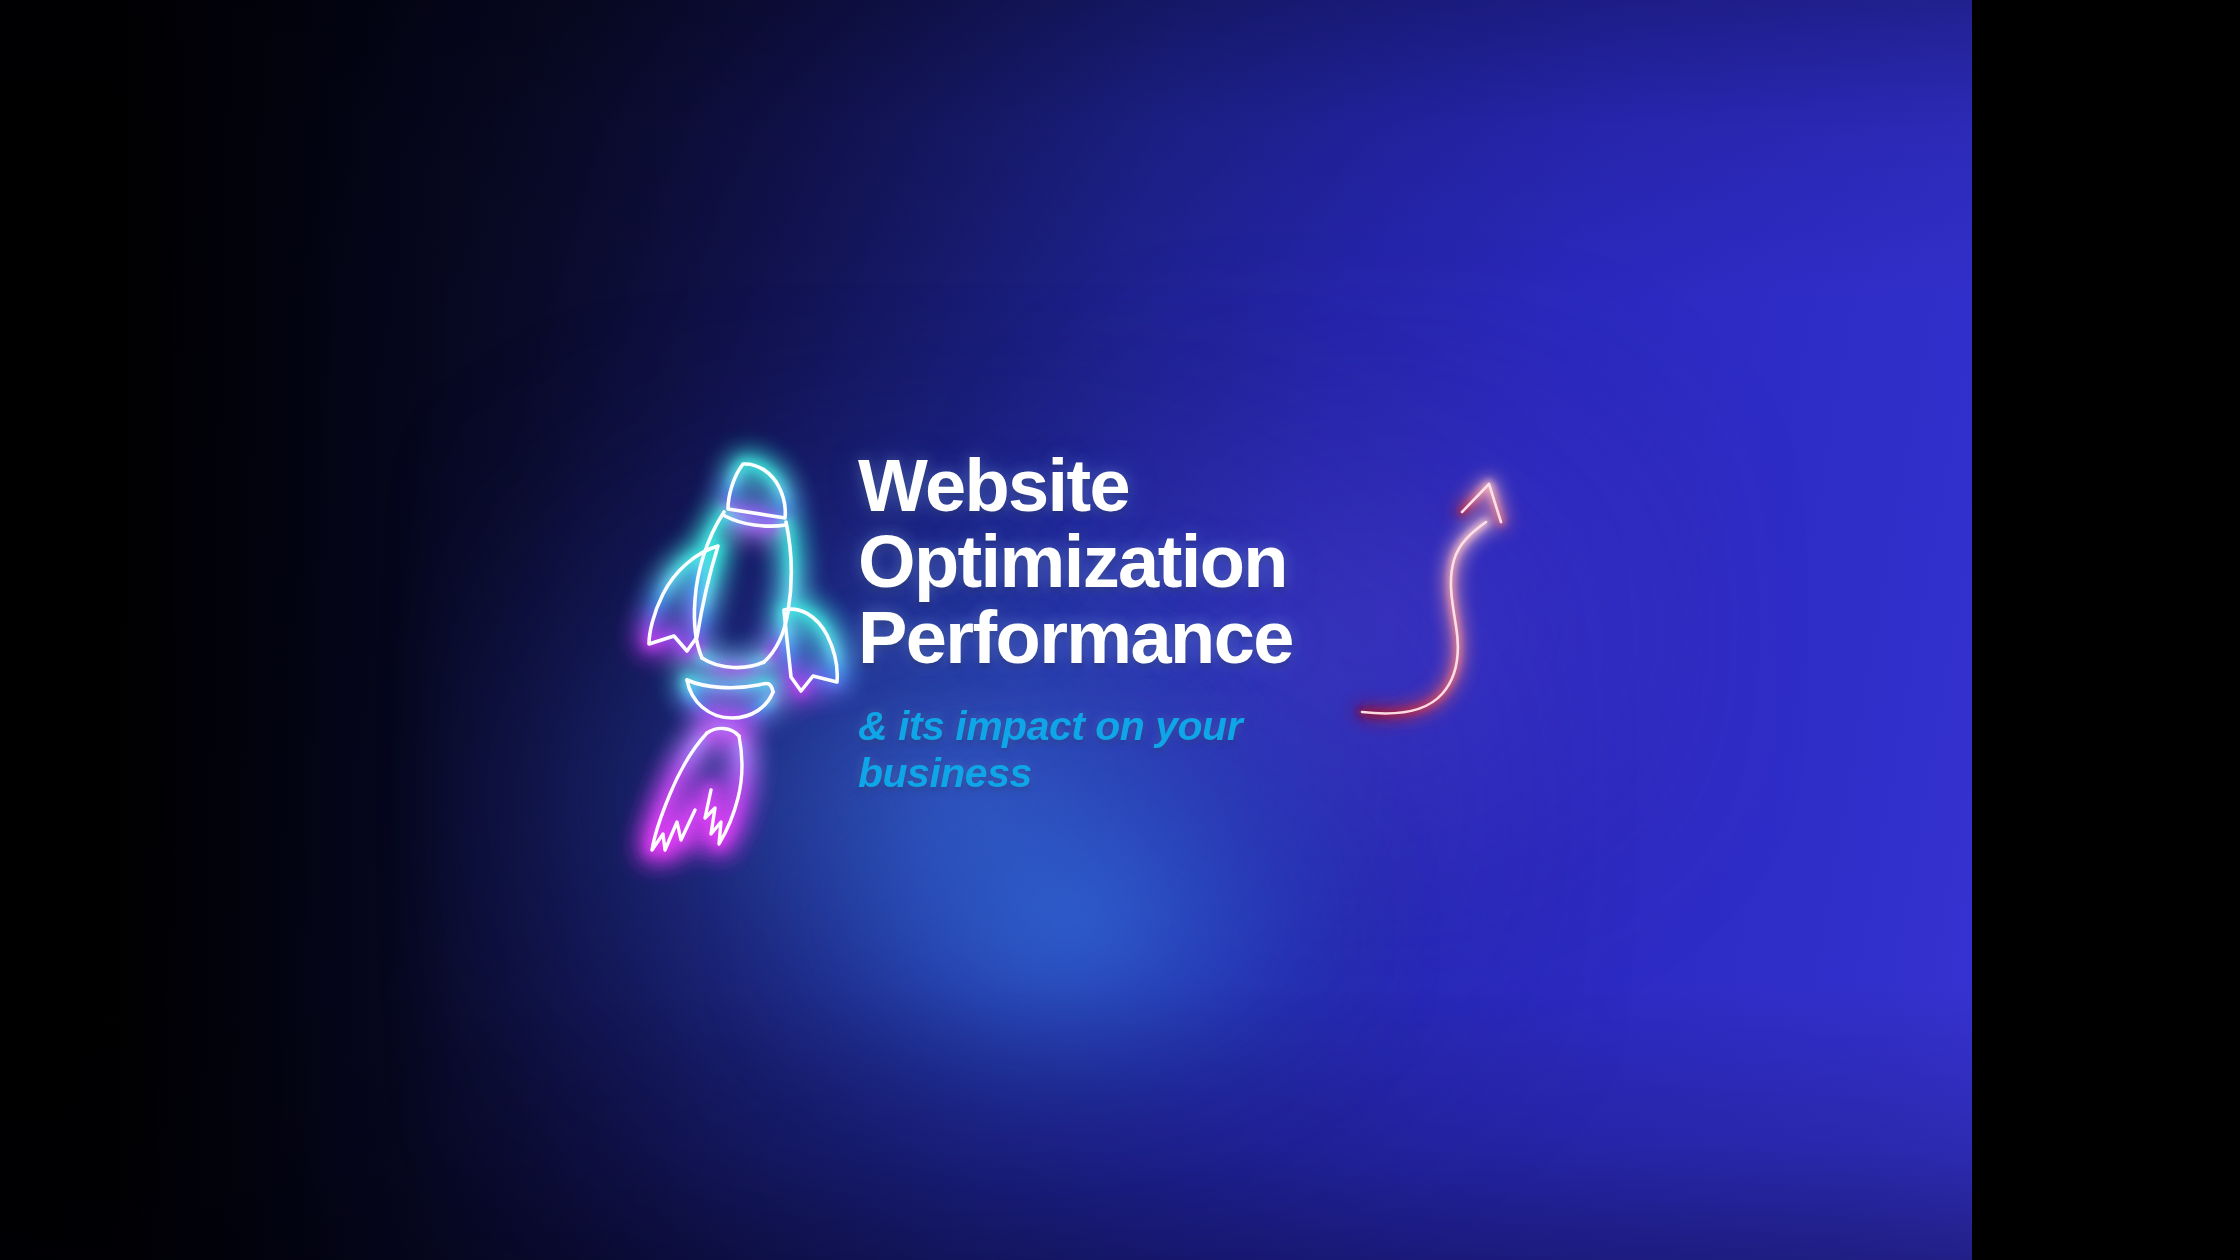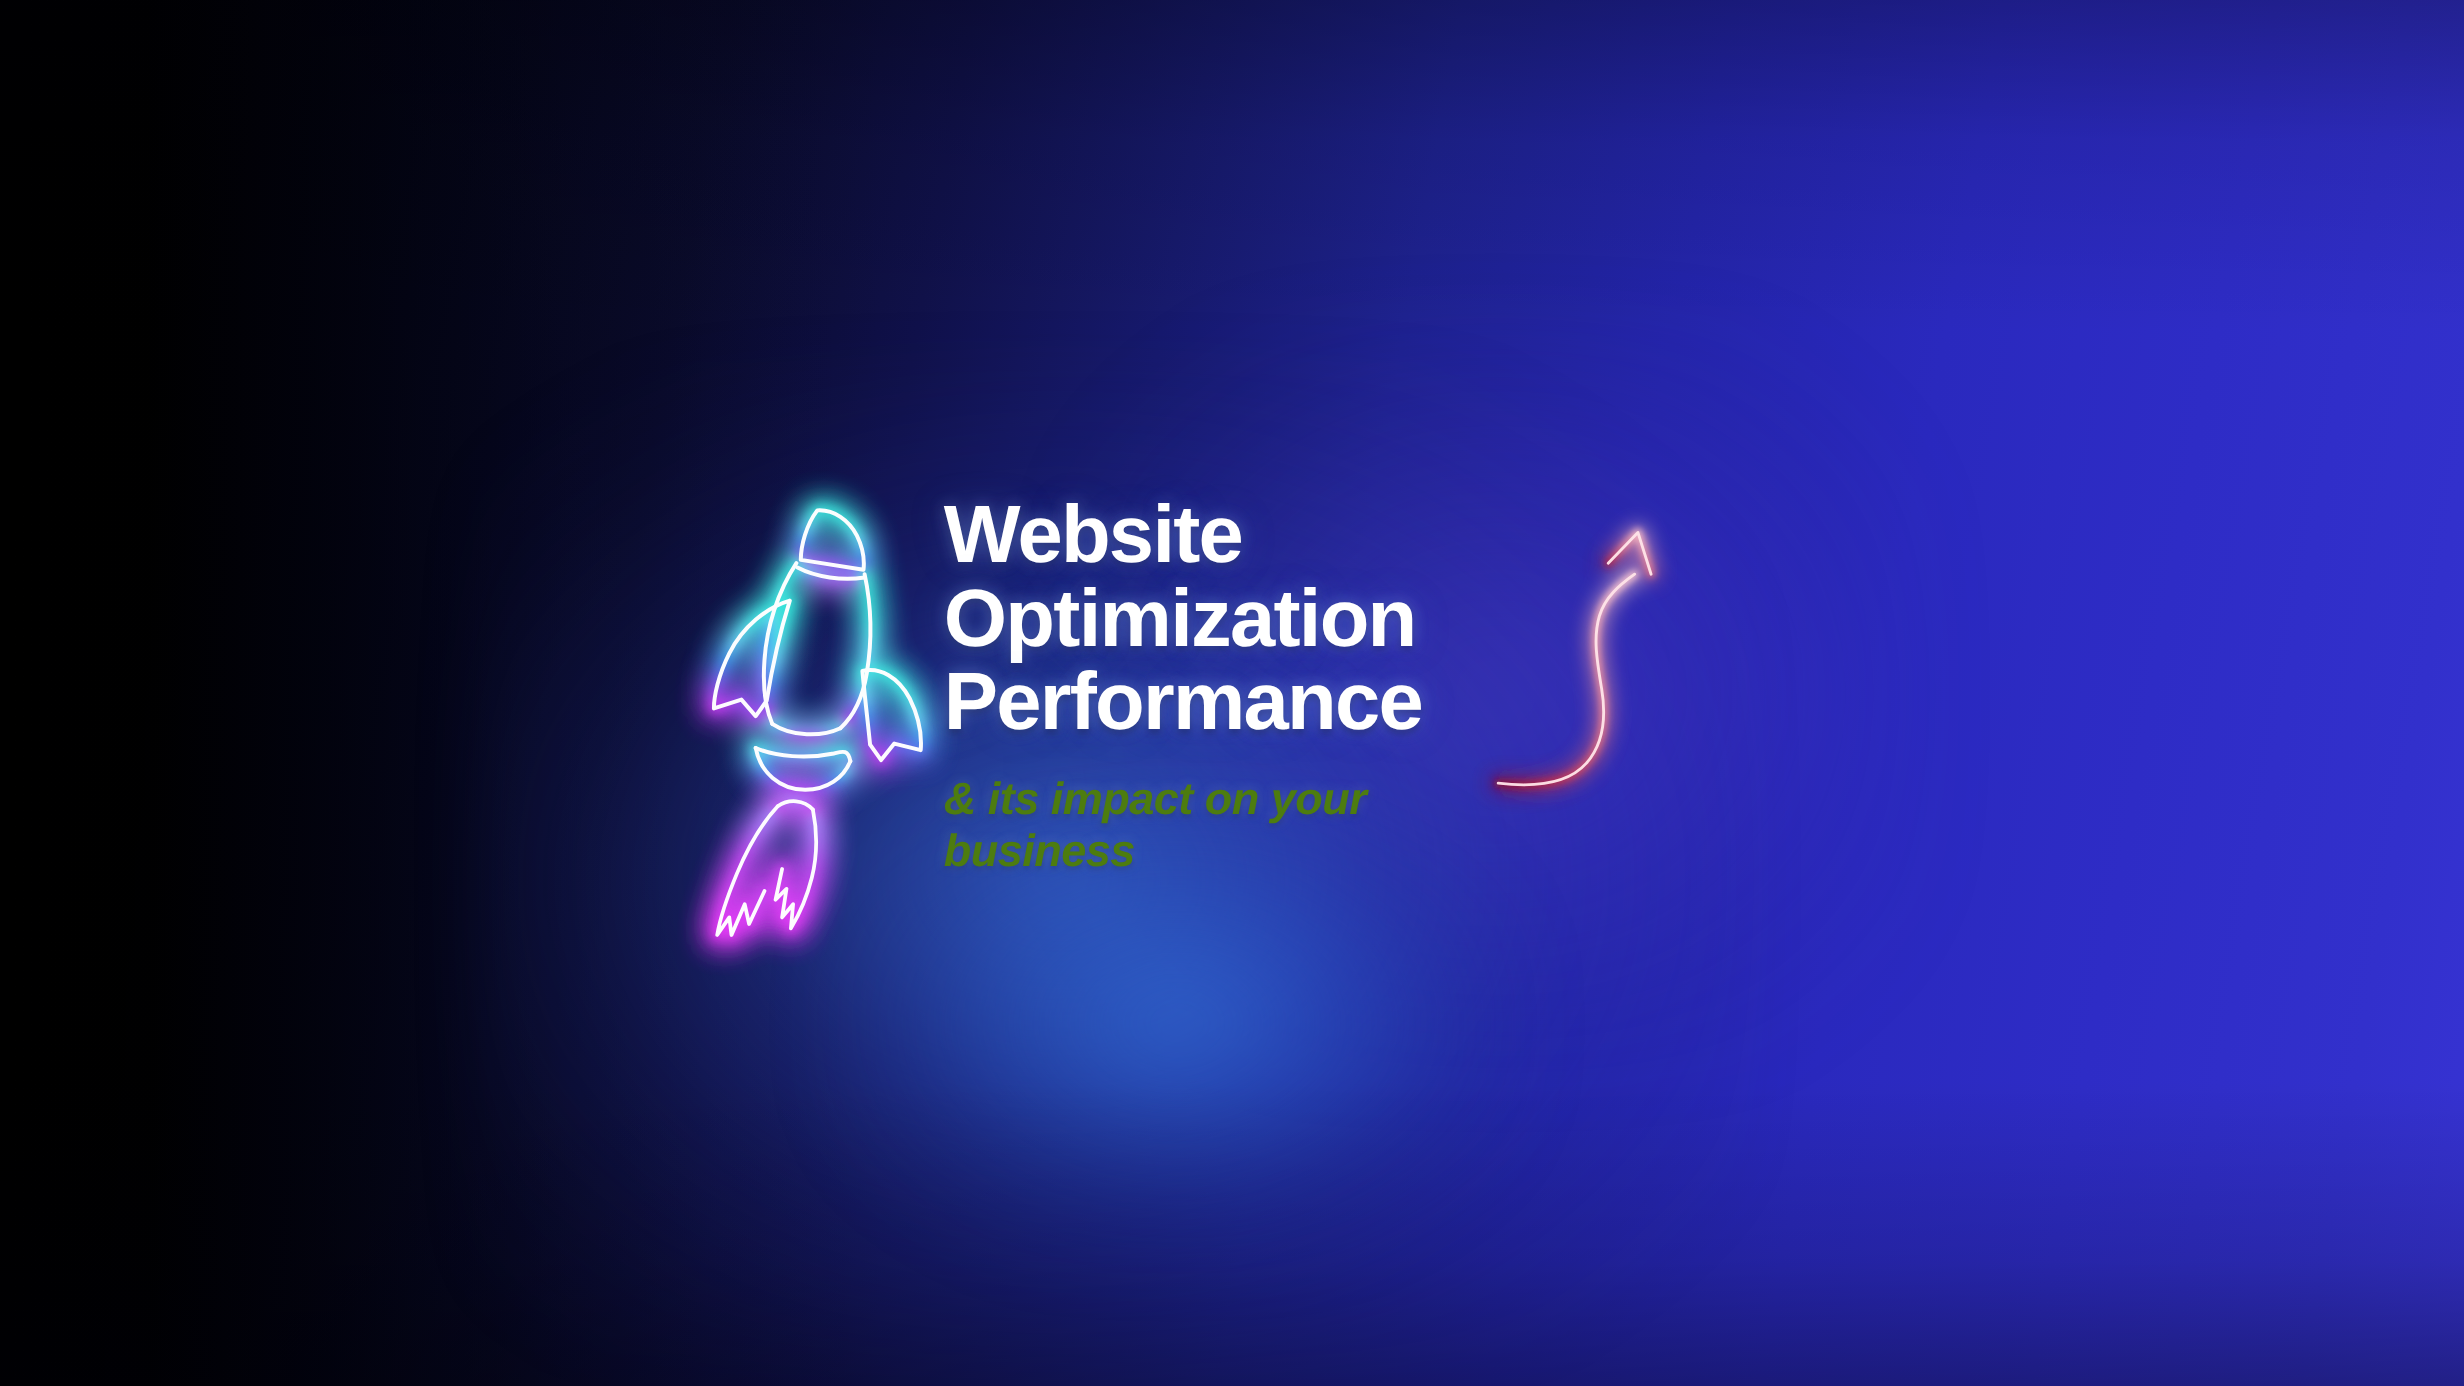--- a/index.html
+++ b/index.html
@@ -6,21 +6,21 @@
     margin: 0;
     padding: 0;
     background: #000;
   }
   body {
     font-family: "Liberation Sans", sans-serif;
   }
 
   #banner {
     position: relative;
-    width: 2240px;
+    width: 1972px;
     height: 1260px;
     overflow: hidden;
     background: #05060f;
     text-decoration: underline;
   }
 
   
   .bg-base {
     position: absolute;
     inset: 0;
@@ -149,21 +149,21 @@
   }
   .headline .line { display: block; white-space: nowrap; }
   .subhead {
     margin: 26px 0 0 0;
     font-family: "Liberation Sans", sans-serif;
     font-weight: 700;
     font-style: italic;
     font-size: 41px;
     line-height: 1.16;
     letter-spacing: -0.5px;
-    color: #4d7c0f;
+    color: #0ea5e9;
     max-width: 400px;
     text-shadow:
       0 0 10px rgba(150,185,255,0.34),
       0 2px 6px rgba(4,6,40,0.42);
   }
 </style>
 </head>
 <body>
 
 <div id="banner">

